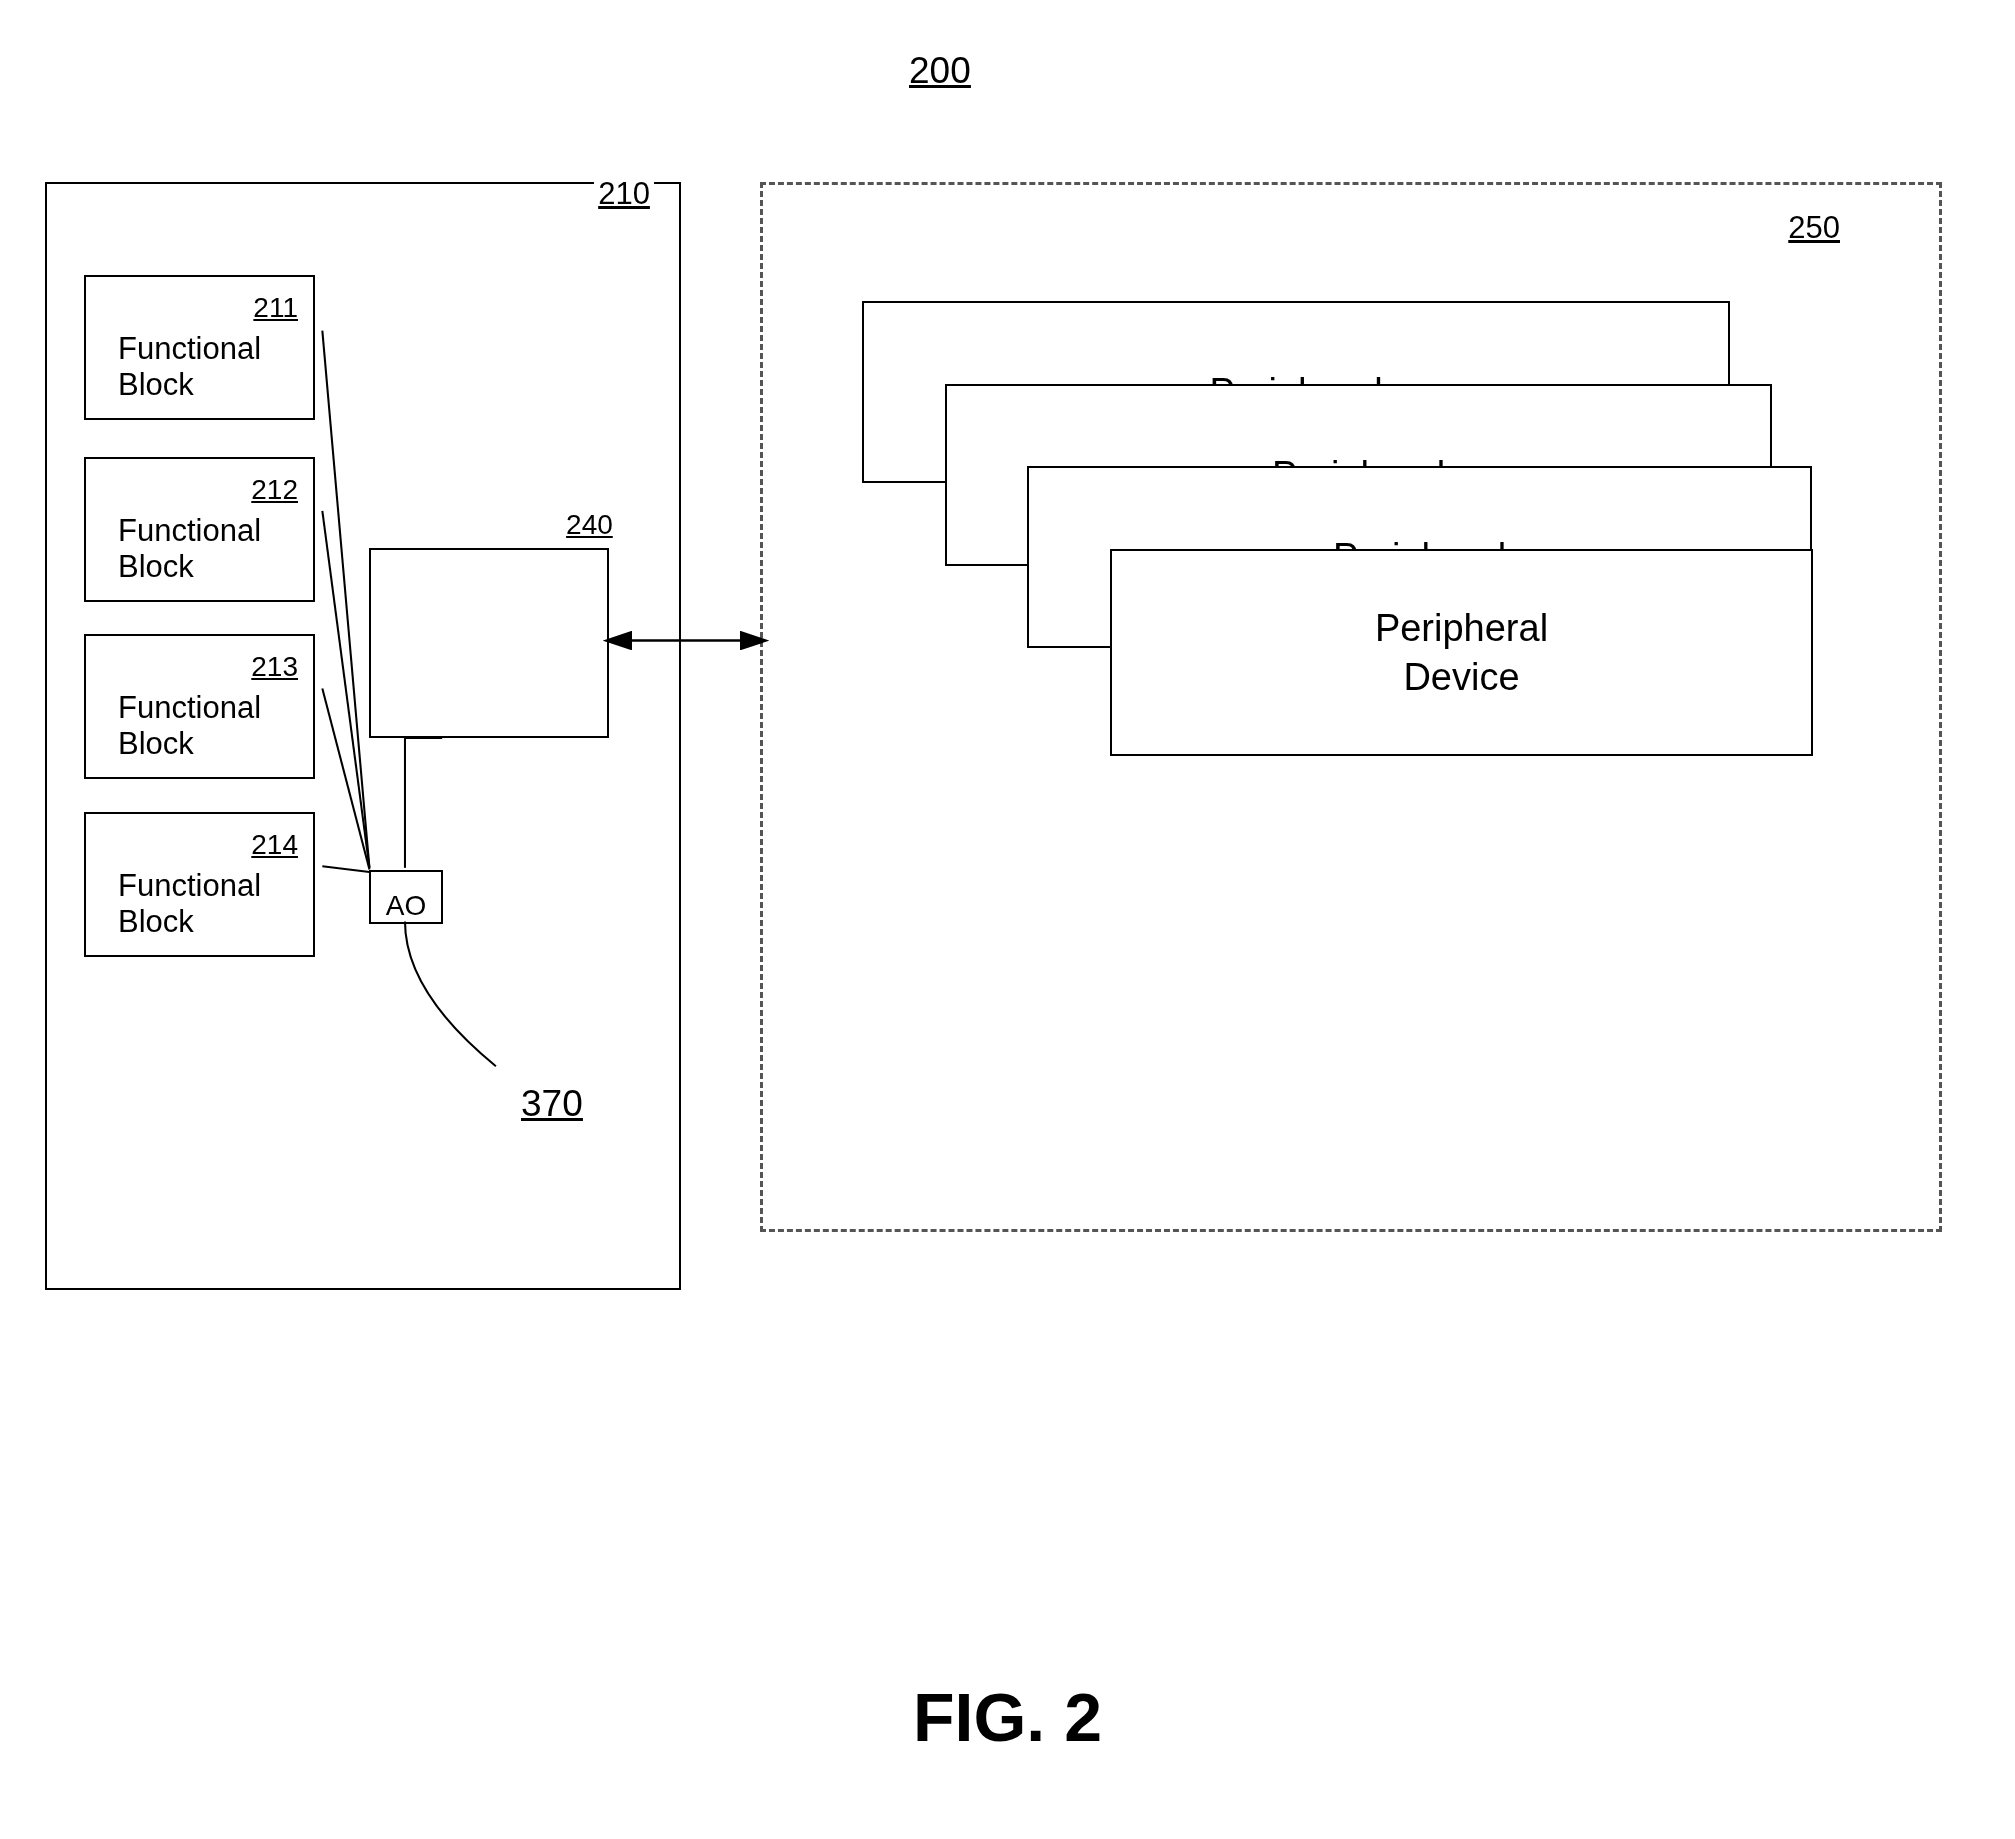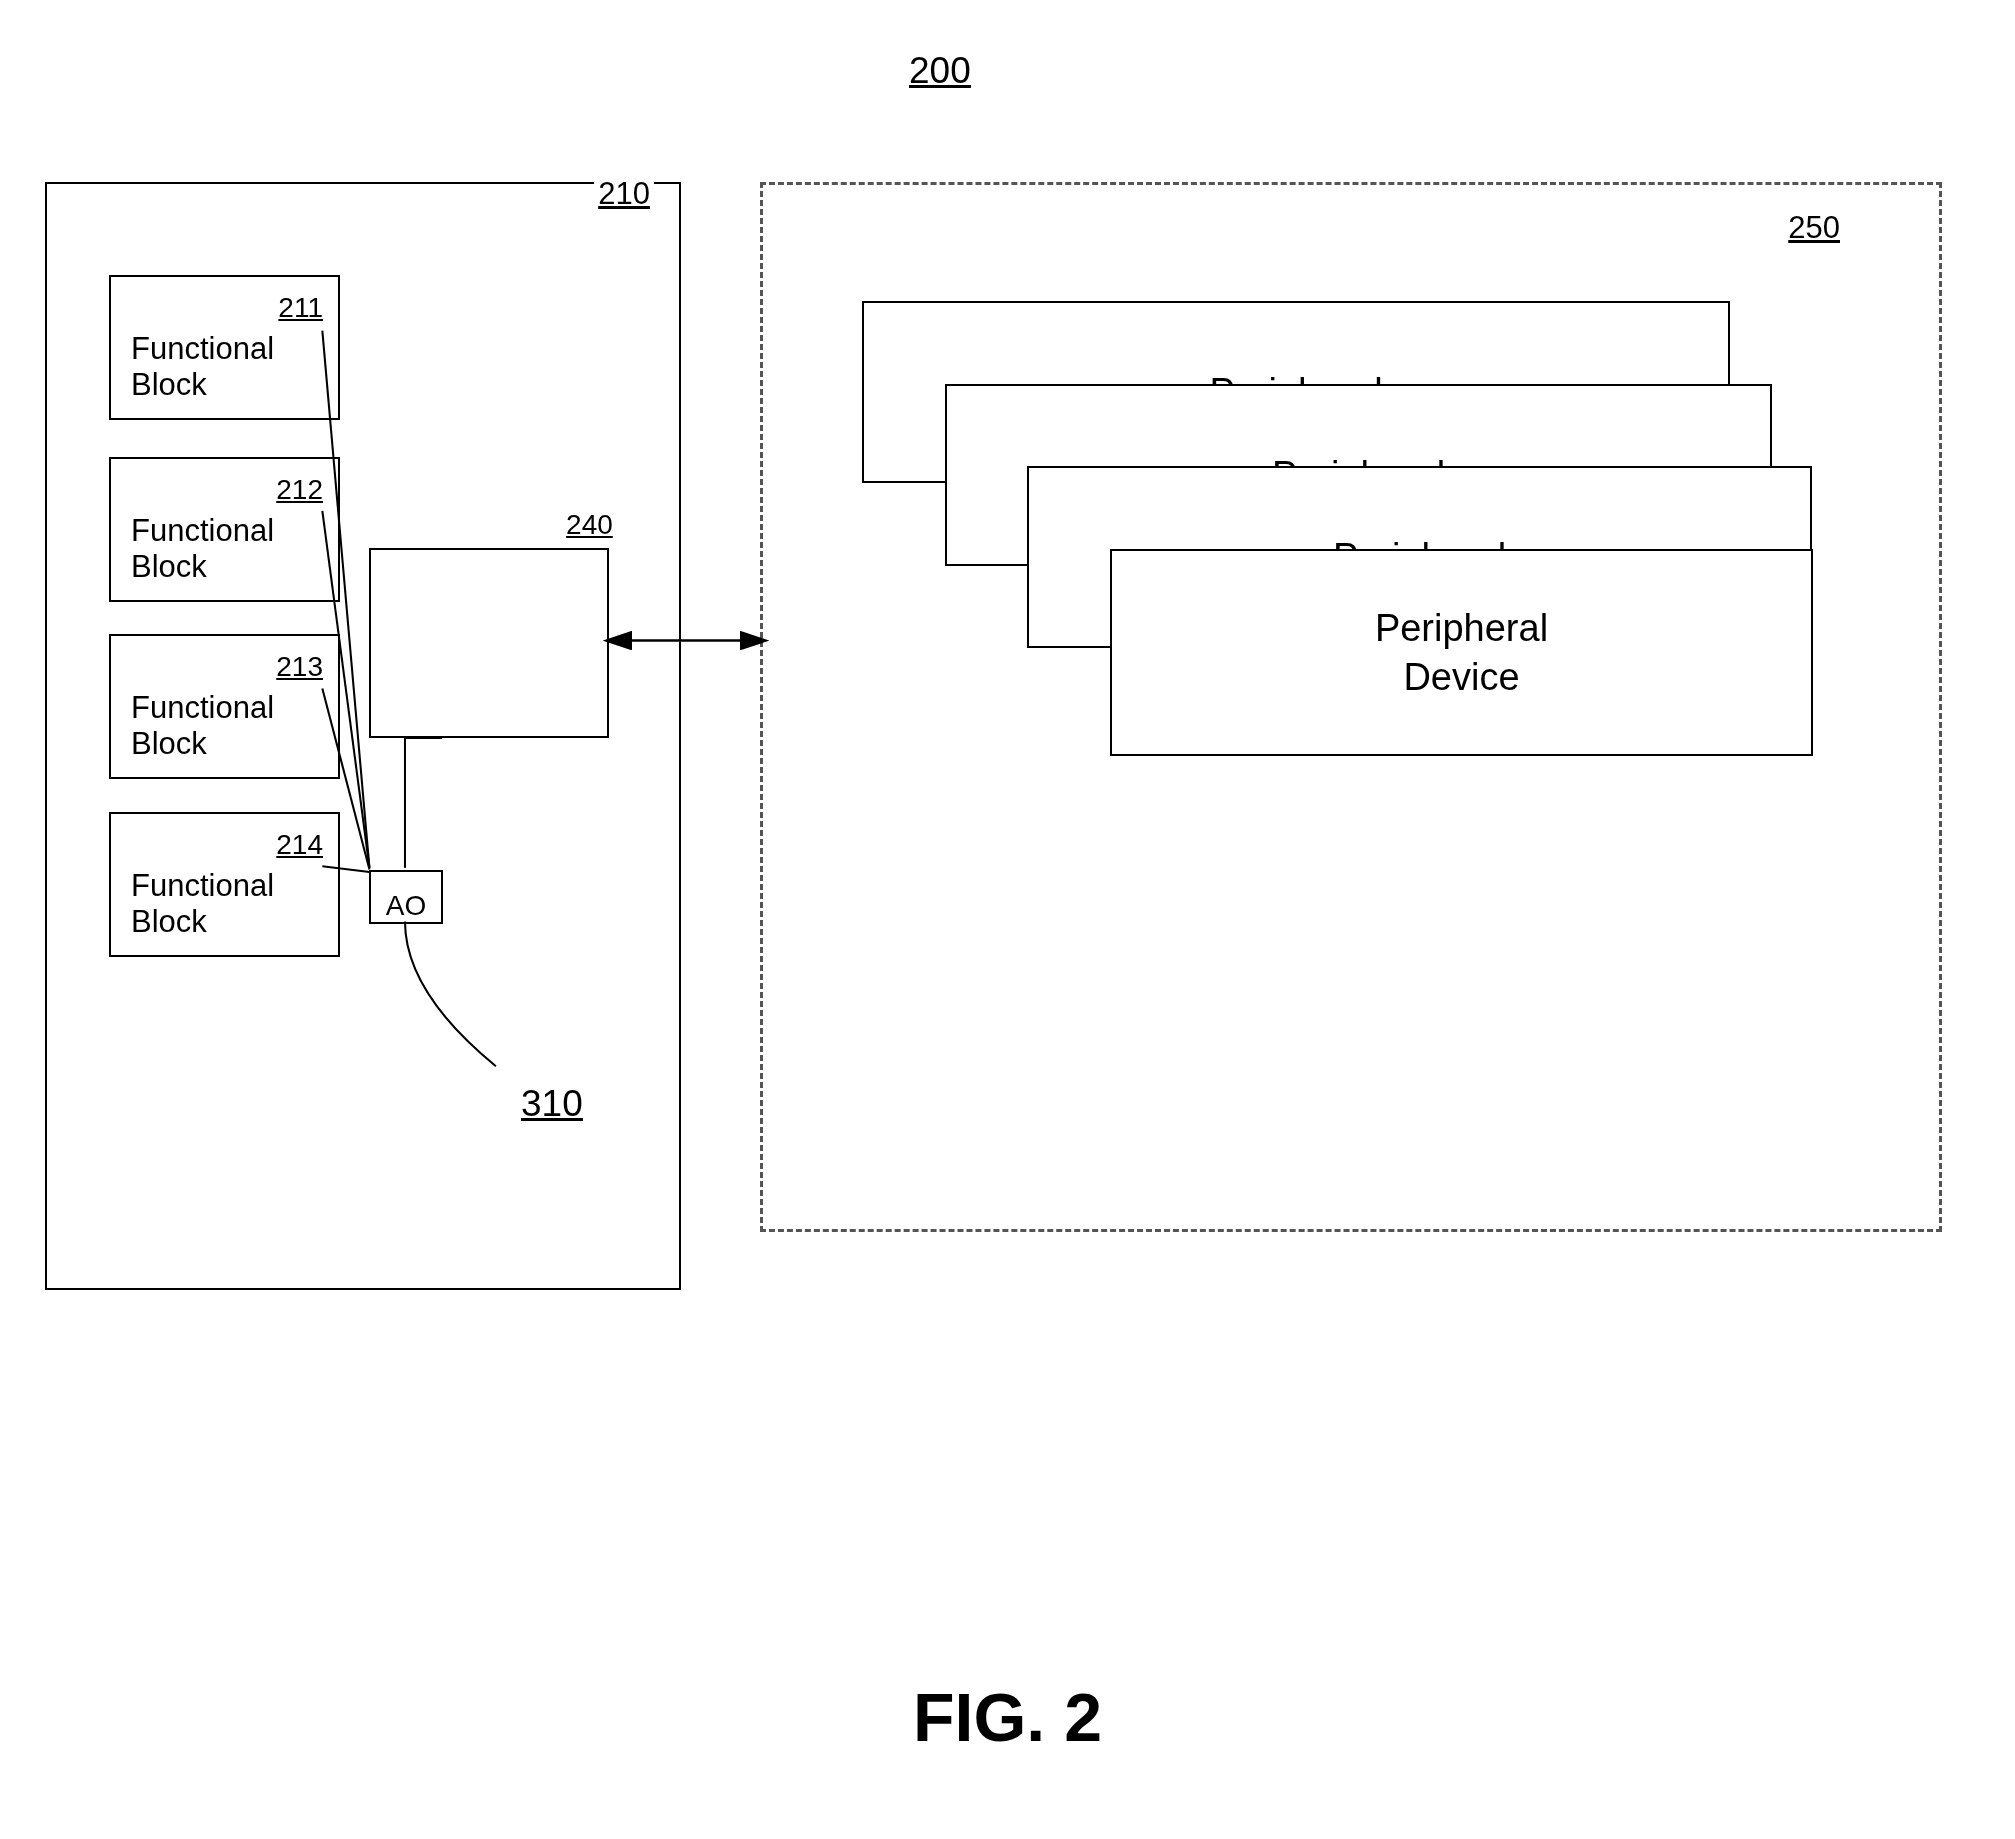--- a/index.html
+++ b/index.html
@@ -51,25 +51,25 @@
       right: 25px;
       font-size: 31px;
       text-decoration: underline;
       background: #fff;
       padding: 0 4.1px;
     }
 
     
     .func-block {
       position: absolute;
-      left: 62px;
+      left: 37px;
       width: 231px;
       border: 2.5px solid #000;
       background: #fff;
-      padding: 15px 15px 15px 20px;
+      padding: 15px 15px 15px 32px;
     }
     .func-block .fb-num {
       font-size: 28px;
       text-decoration: underline;
       display: block;
       text-align: right;
       margin-bottom: 6.6px;
     }
     .func-block .fb-text {
       font-size: 31px;
@@ -277,21 +277,21 @@
         <span class="periph-label">Peripheral</span>
       </div>
 
       <div class="periph-box pb-4">
         <span class="periph-label" style="text-align:center; line-height:1.3;">Peripheral<br>Device</span>
       </div>
     </div>
   </div>
 
   <div class="label-230">
-    <span class="ref-num">310</span>
+    <span class="ref-num">370</span>
   </div>
 
   <div class="fig-label">
     <span>FIG. 2</span>
   </div>
 
   <svg class="svg-overlay" xmlns="http://www.w3.org/2000/svg" viewBox="0 0 2438 2225" width="2015" height="1839">
     <defs>
       <marker id="arrowhead-right" markerWidth="12" markerHeight="8" refX="10" refY="4" orient="auto">
         <polygon points="0 0, 12 4, 0 8" fill="#000"></polygon>

